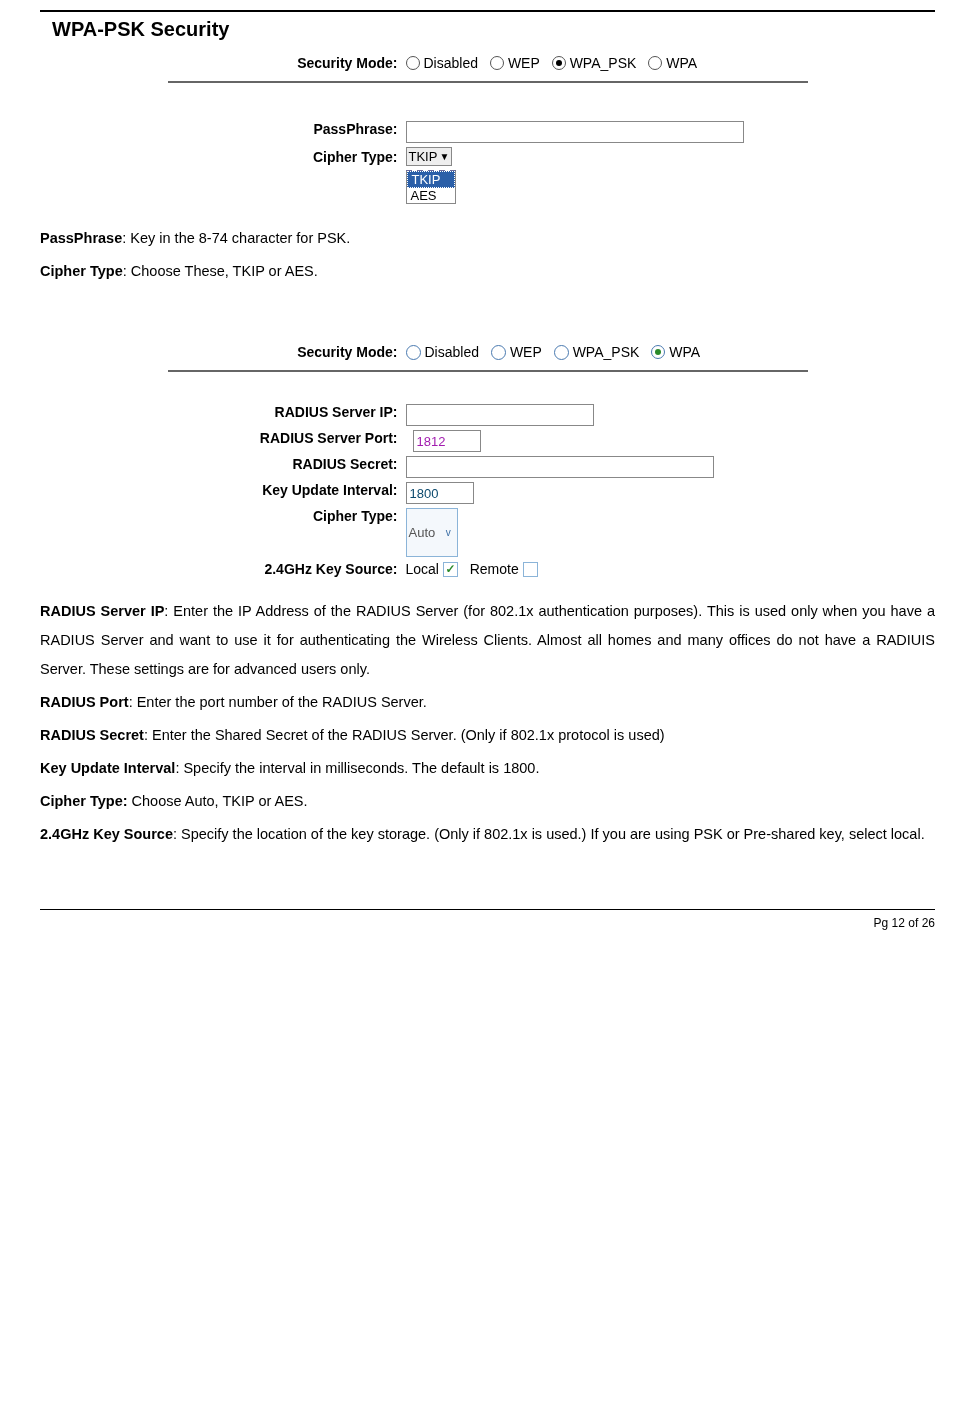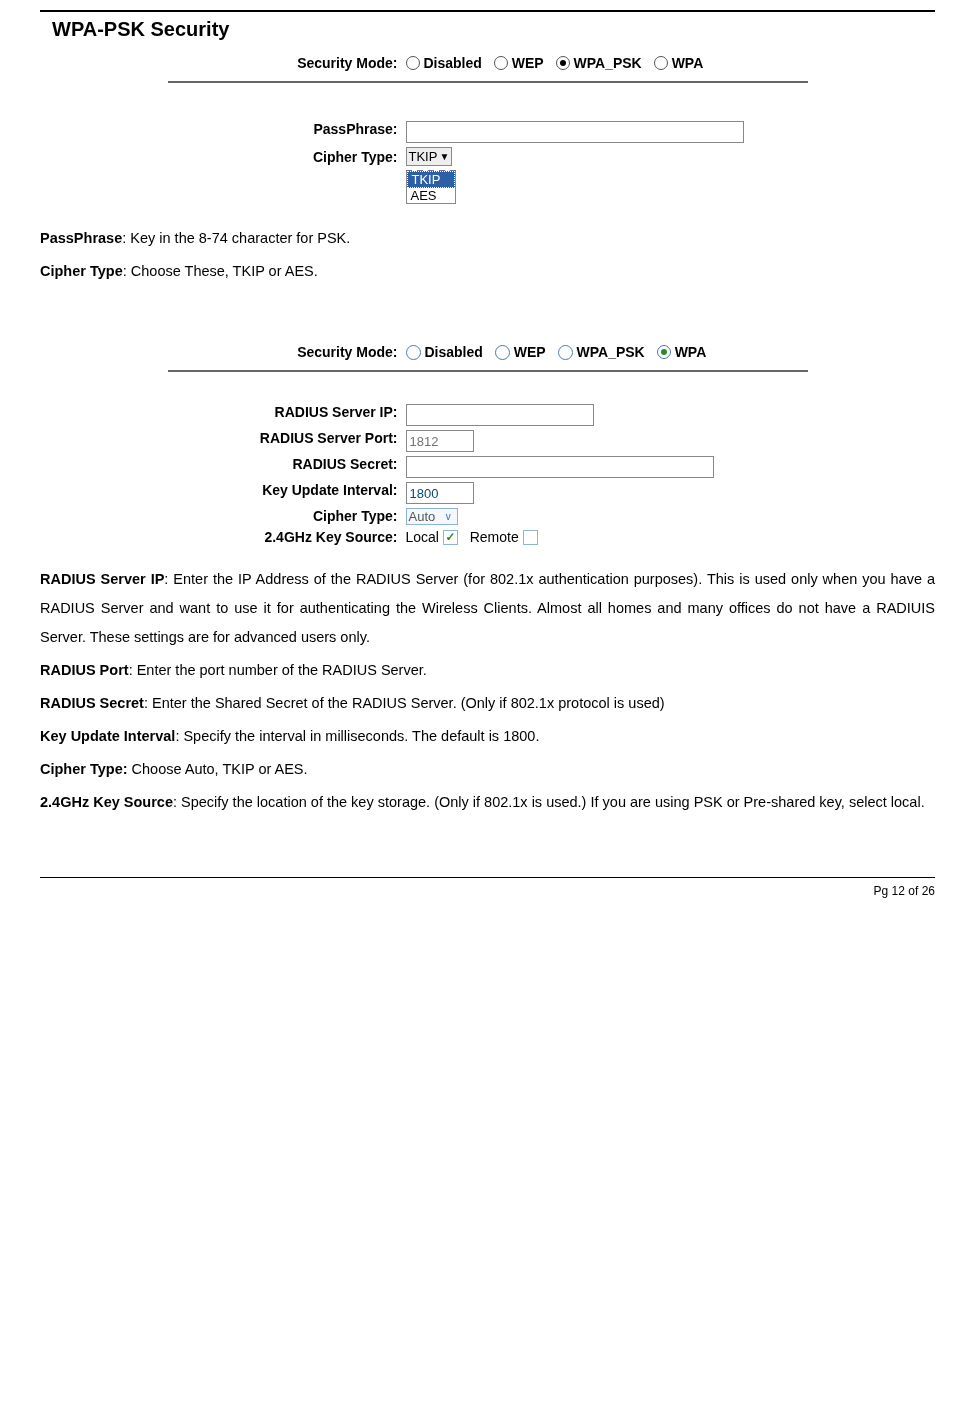--- a/index.html
+++ b/index.html
@@ -37,21 +37,21 @@
     align-items: flex-start;
     margin: 4px 0;
   }
   .fig-label {
     width: 230px;
     text-align: right;
     font-weight: bold;
     font-size: 14px;
     padding-right: 8px;
   }
-  .radio-group { display: flex; align-items: center; gap: 4px; font-weight: bold; }
+  .radio-group { display: flex; align-items: center; gap: 4px; font-weight: normal; }
   .radio-dot {
     width: 12px; height: 12px; border: 1px solid #555; border-radius: 50%;
     display: inline-flex; align-items: center; justify-content: center;
     background: #fff;
   }
   .radio-dot.checked::after {
     content: ""; width: 6px; height: 6px; background: #000; border-radius: 50%;
     display: block;
   }
   .radio-dot.checked-green::after {
@@ -106,21 +106,21 @@
     padding: 0 4px;
   }
   .dropdown-open .opt.sel {
     background: #2b5fa8;
     color: #fff;
     border: 1px dotted #fff;
   }
   .select-box2 {
     border: 1px solid #8bb4d8;
     background: #f4f8fc;
-    padding: 0px 2px;
+    padding: 16px 2px;
     font-size: 13px;
     color: #555;
     display: inline-flex;
     align-items: center;
     gap: 6px;
   }
   .select-box2 .tri2 {
     width: 14px; height: 14px;
     display: inline-flex; align-items:center; justify-content:center;
     color: #3a6ea5;
@@ -229,21 +229,21 @@
     </div>
     <hr class="hr-sep">
     <div style="height:18px"></div>
 
     <div class="fig-row">
       <div class="fig-label">RADIUS Server IP:</div>
       <input class="txt" style="width: 180px;">
     </div>
     <div class="fig-row">
       <div class="fig-label">RADIUS Server Port:</div>
-      <input class="txt" style="width: 60px; color: #737373;" value="1812">
+      <input class="txt" style="width: 60px; color: #a21caf; margin-left: 7px;" value="1812">
     </div>
     <div class="fig-row">
       <div class="fig-label">RADIUS Secret:</div>
       <input class="txt" style="width: 300px;">
     </div>
     <div class="fig-row">
       <div class="fig-label">Key Update Interval:</div>
       <input class="txt" style="width: 60px; color: #0c4a6e;" value="1800">
     </div>
     <div class="fig-row">

